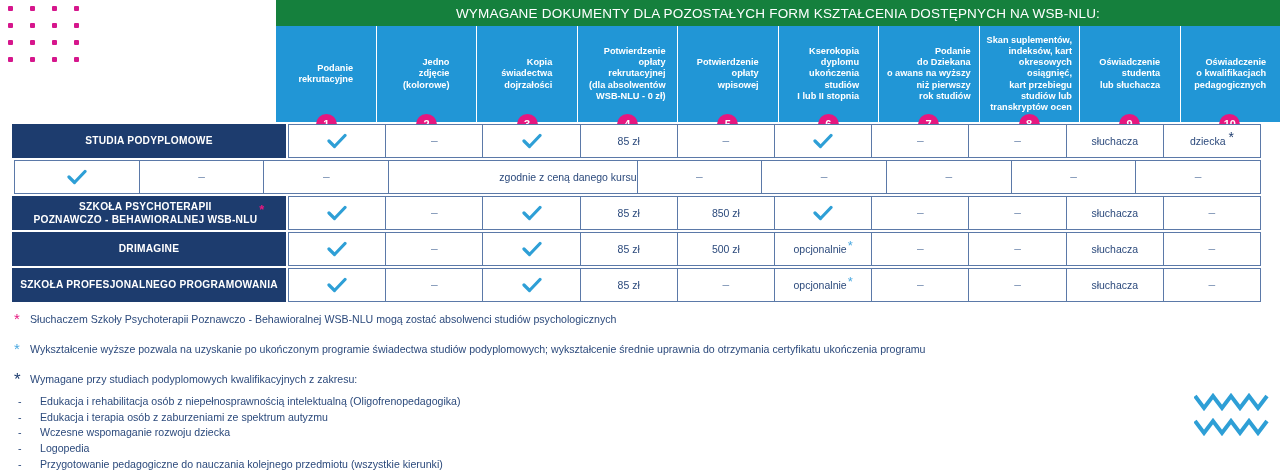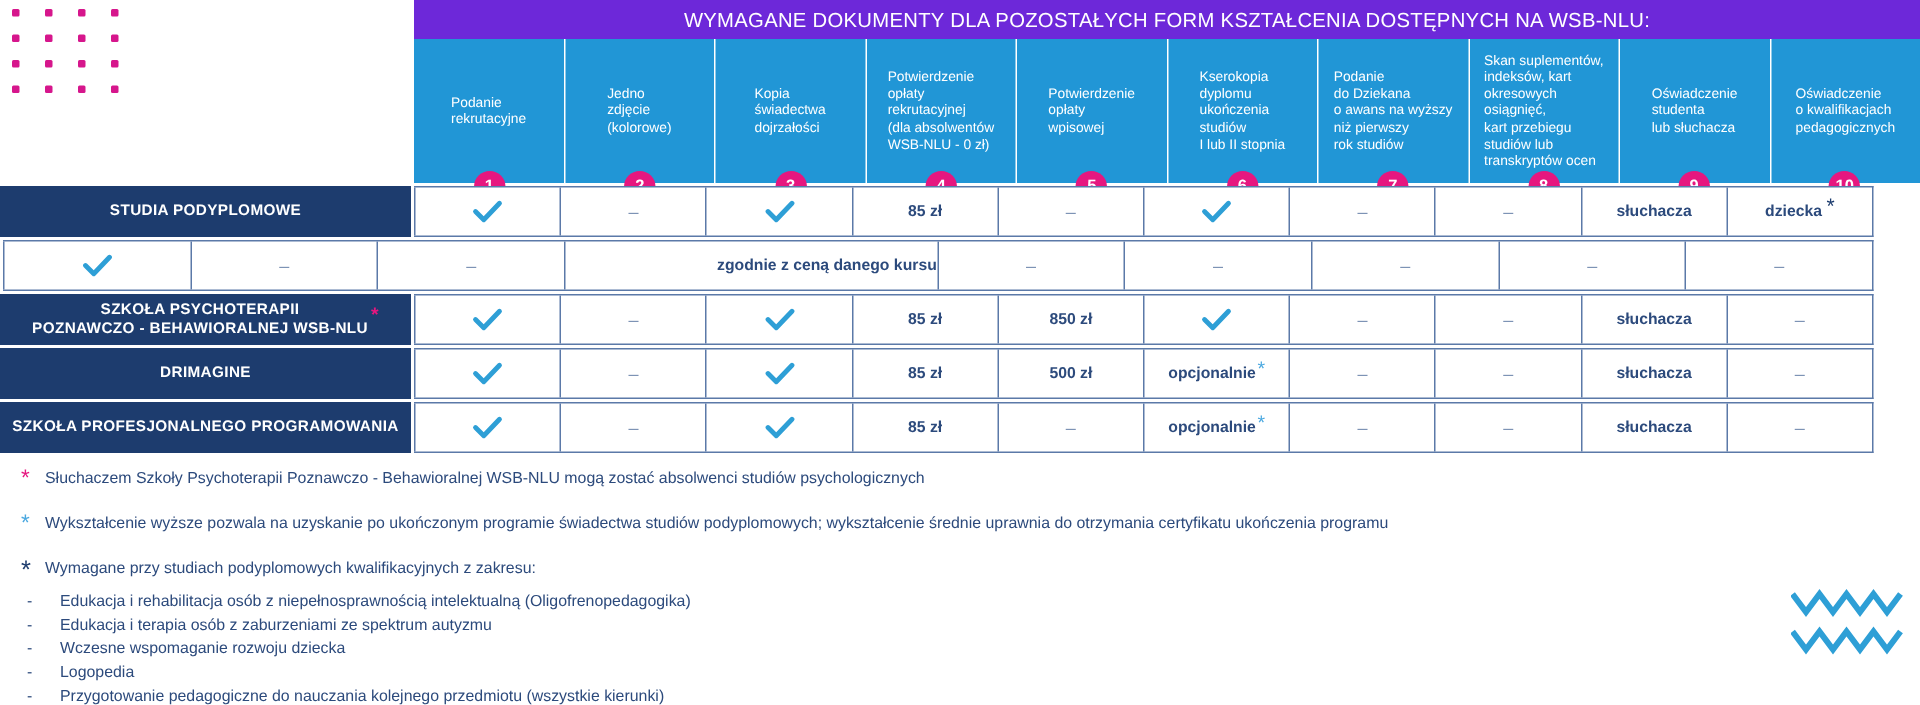--- a/index.html
+++ b/index.html
@@ -21,54 +21,54 @@
   
   .zig{position:absolute;right:8px;}
   .zig.one{top:392px;}
   .zig.two{top:417px;}
 
   
   .tbl{position:absolute;left:0;top:0;width:1280px;}
 
   .titlebar{
     position:absolute;left:276px;top:0;width:1004px;height:26px;
-    background:#6d28d9;color:#ffffff;
+    background:#15803d;color:#ffffff;
     font-size:13.5px;letter-spacing:.2px;
     display:flex;align-items:center;justify-content:center;
     box-sizing:border-box;
   }
 
   
   .colhead{
     position:absolute;left:276px;top:26px;width:1004px;height:96px;
     background:#2196d6;display:flex;box-sizing:border-box;
   }
   .colhead .ch{
     flex:1 1 0;min-width:0;height:96px;
     border-right:1px solid #ffffff;
-    color:#ffffff;font-size:9.2px;font-weight:normal;line-height:1.22;
-    text-align:left;
+    color:#ffffff;font-size:9.2px;font-weight:bold;line-height:1.22;
+    text-align:right;
     display:flex;align-items:center;justify-content:center;
     padding:0 2px;box-sizing:border-box;
   }
   .colhead .ch:last-child{border-right:none;}
 
   
   .badges{position:absolute;left:276px;top:113px;width:1004px;height:22px;display:flex;}
   .badges .bslot{flex:1 1 0;display:flex;align-items:center;justify-content:center;}
   .badge{
     width:21px;height:21px;border-radius:50%;
     background:#e6177f;color:#ffffff;
     font-size:11px;font-weight:bold;
     display:flex;align-items:center;justify-content:center;
     line-height:1;
   }
 
   
-  .body{position:absolute;left:0;top:124px;width:1249px;}
+  .body{position:absolute;left:0;top:124px;width:1249px;padding-left:12px;}
   .row{display:flex;height:34px;margin-bottom:2px;}
   .rowlabel{
     width:274px;flex:0 0 274px;
     background:#1d3c6e;color:#ffffff;
     font-size:10.2px;font-weight:bold;letter-spacing:.25px;
     line-height:1.28;text-align:center;
     display:flex;align-items:center;justify-content:center;
     position:relative;box-sizing:border-box;
     padding:0 6px;
   }
@@ -82,21 +82,21 @@
   }
   .cell{
     flex:1 1 0;min-width:0;
     border-left:1px solid #5b79a8;
     display:flex;align-items:center;justify-content:center;
     color:#2c4a7c;font-size:10.5px;
     box-sizing:border-box;position:relative;
   }
   .cell.span2{flex:2 2 0;justify-content:flex-end;}
   .dash{color:#7d93b5;font-size:12px;}
-  .txt{display:inline-block;font-weight:bold;}
+  .txt{display:inline-block;}
   .star-blue{color:#4aa8e0;font-size:13px;line-height:0;
       position:relative;top:-3px;margin-left:1px;}
   .star-navy{color:#1d3c6e;font-size:14px;line-height:0;
       position:relative;top:-4px;margin-left:3px;}
 
   
   .notes{position:absolute;left:14px;top:310px;width:1160px;}
   .note{display:flex;align-items:flex-start;margin-bottom:14px;}
   .note .mk{width:16px;flex:0 0 16px;line-height:1;font-size:15px;position:relative;top:1px;}
   .note .mk.pink{color:#e6177f;}

